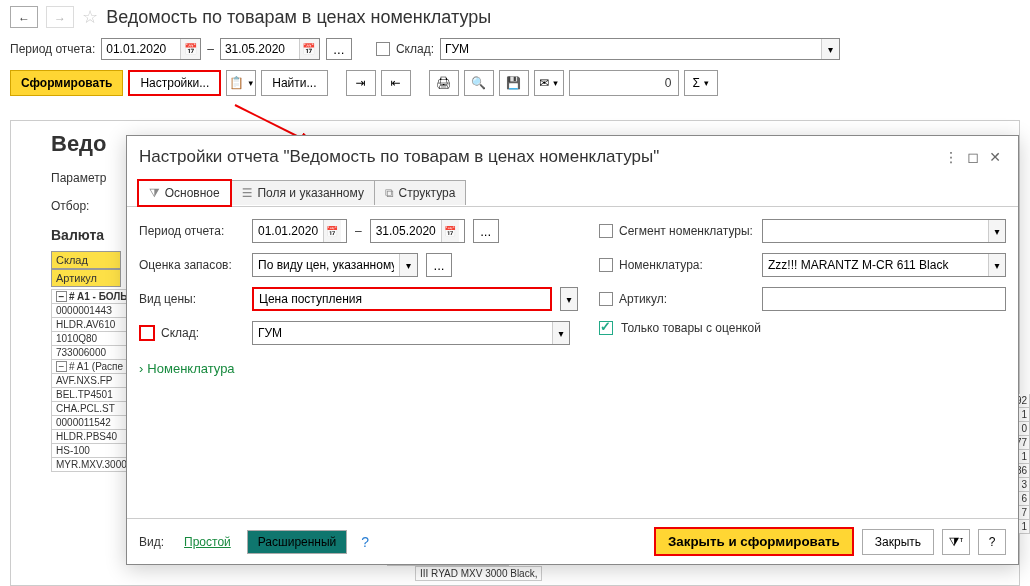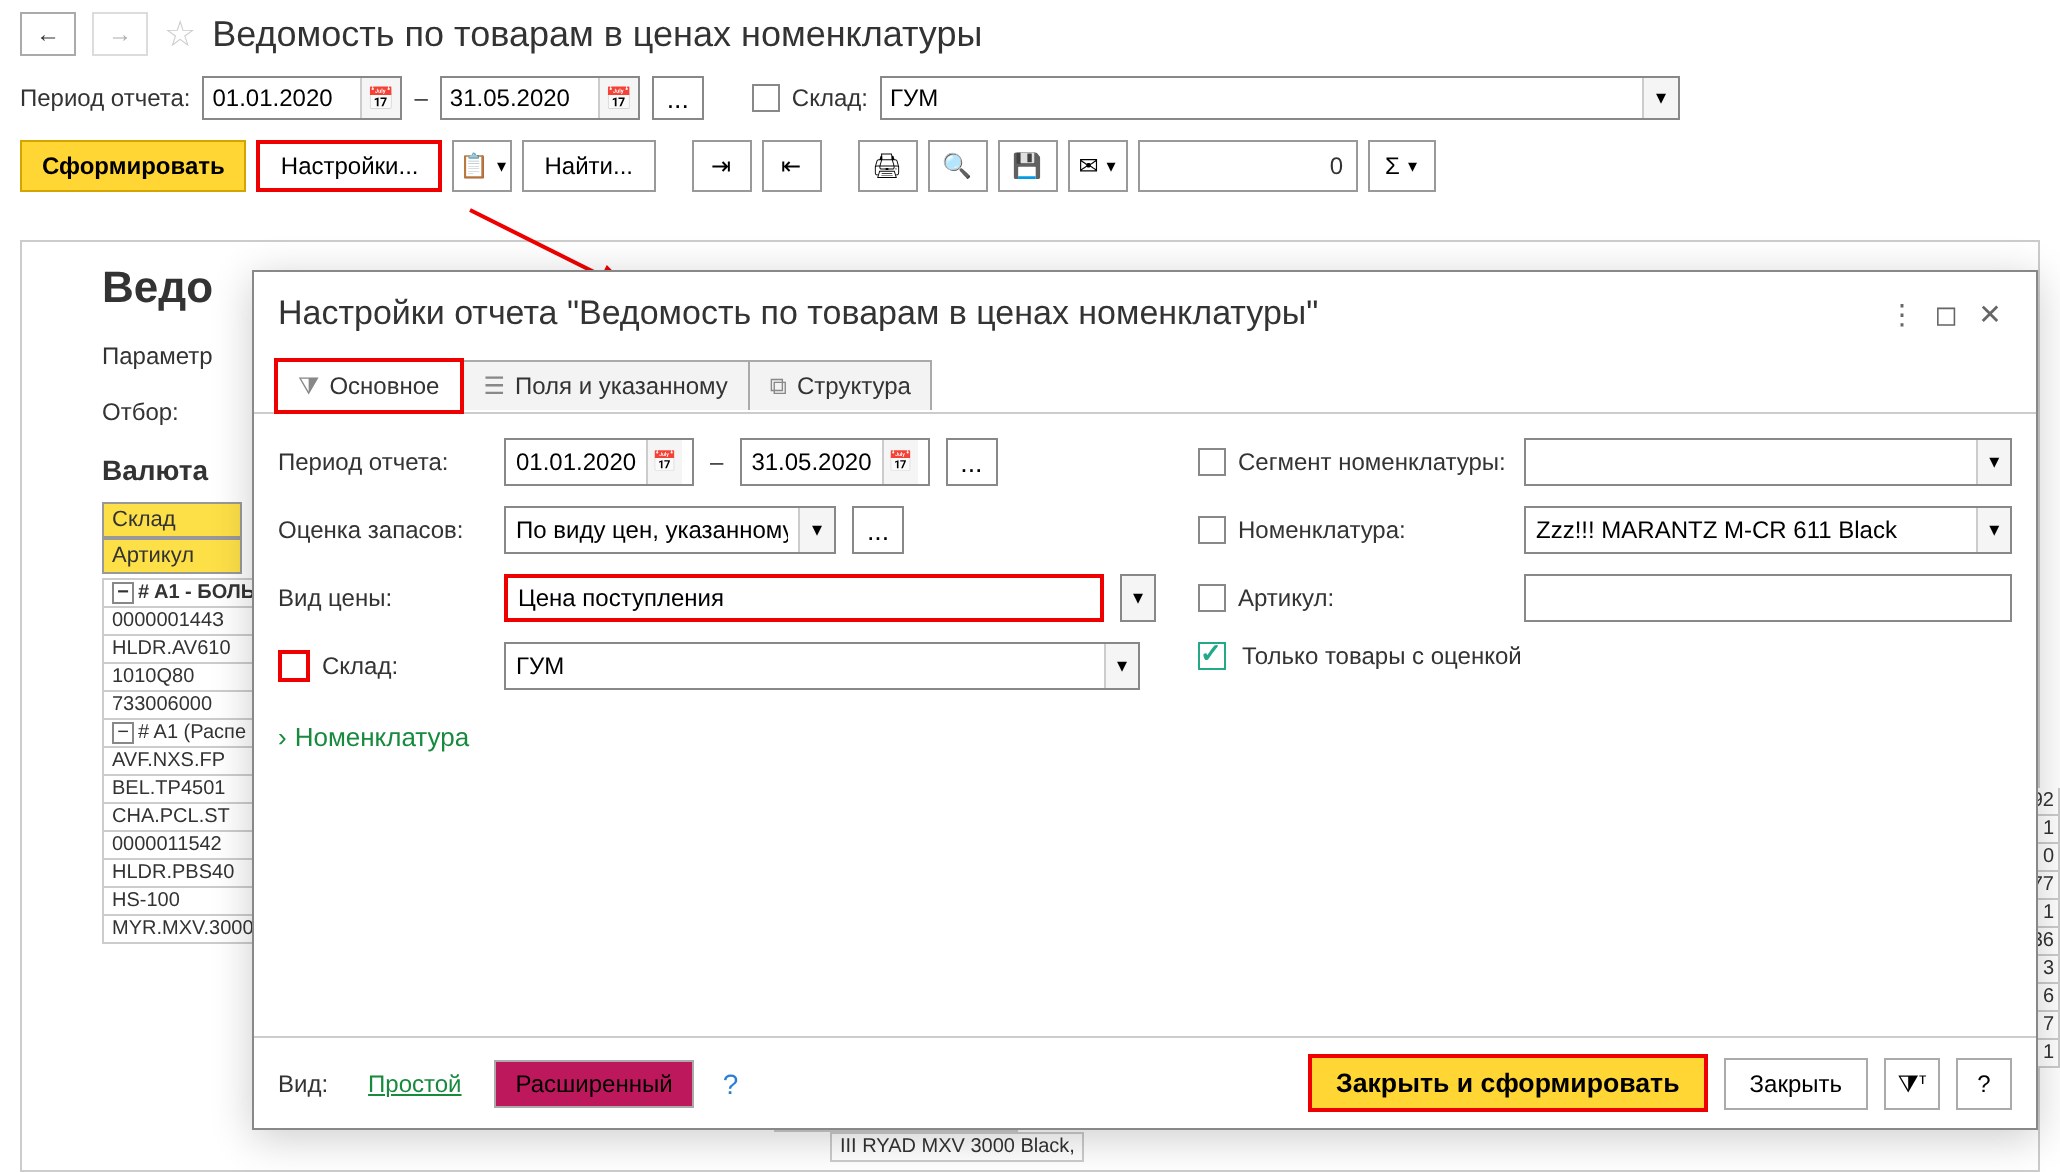--- a/index.html
+++ b/index.html
@@ -78,21 +78,21 @@
 .input-wide { flex: 1; }
 .input-wide input { width: 100%; }
 .more-link { color: #178a3e; font-size: 13px; cursor: pointer; display: inline-flex; align-items: center; gap: 4px; margin-top: 6px; }
 .chk-green { width: 14px; height: 14px; border: 1px solid #2a8; background: #fff; position: relative; }
 .chk-green.checked::after { content: "✓"; color: #2a8; position: absolute; top: -3px; left: 0; font-size: 13px; font-weight: bold; }
 
 
 .dlg-footer { border-top: 1px solid #ccc; padding: 8px 12px; display: flex; align-items: center; gap: 8px; }
 .view-label { font-size: 12px; margin-right: 4px; }
 .link-green { color: #178a3e; text-decoration: underline; cursor: pointer; font-size: 12px; padding: 4px 8px; }
-.view-btn { border: 1px solid #aaa; background: #be185d; padding: 4px 10px; font-size: 12px; cursor: pointer; }
+.view-btn { border: 1px solid #aaa; background: #0f766e; padding: 4px 10px; font-size: 12px; cursor: pointer; }
 .help-q { color: #2a7fd4; font-size: 14px; margin-left: 6px; cursor: pointer; }
 .spacer { flex: 1; }
 .yellow-red { background: #ffd633; border: 2px solid #e00; font-weight: bold; padding: 5px 12px; cursor: pointer; }
 .ftr-btn { border: 1px solid #aaa; background: #fff; padding: 5px 12px; font-size: 12px; cursor: pointer; }
 .ftr-icon { width: 28px; padding: 5px 0; justify-content: center; display: inline-flex; }
 </style>
 </head>
 <body>
 
 <div class="header">

